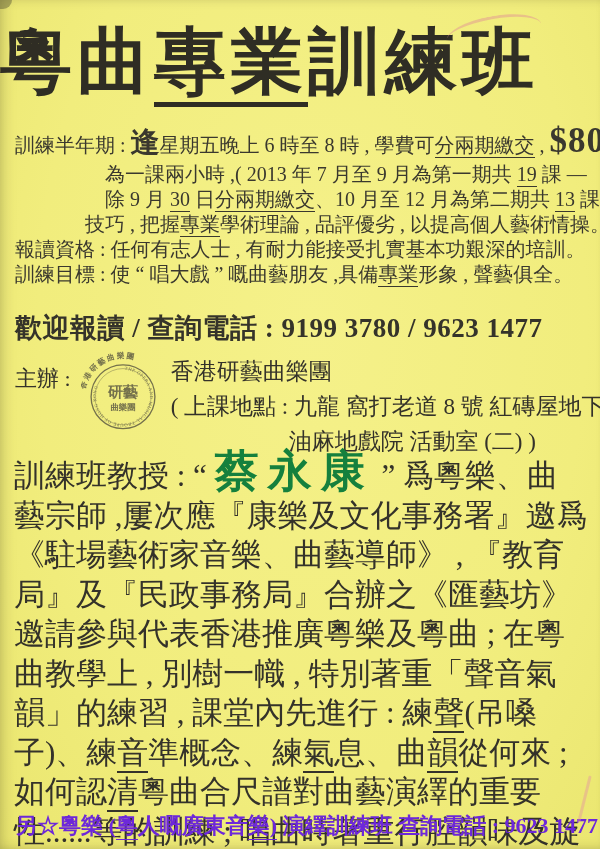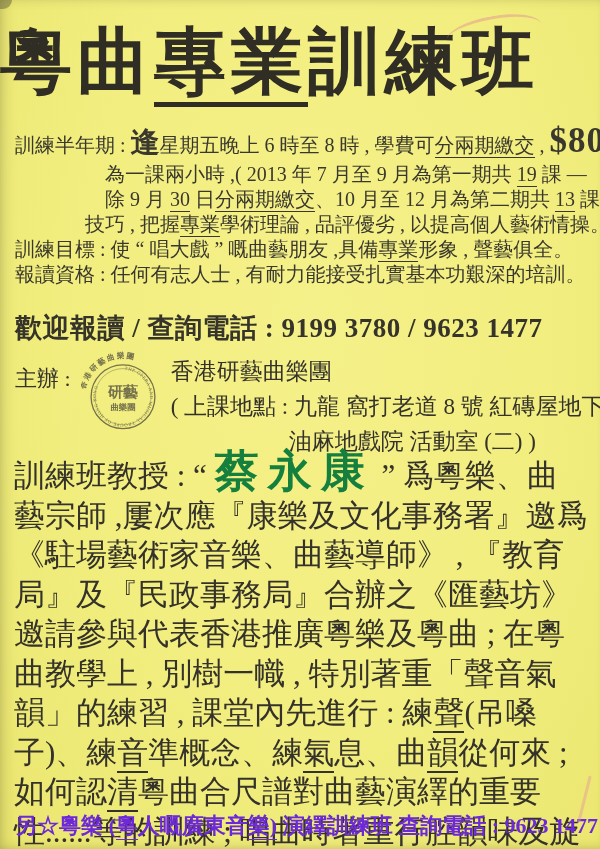--- a/index.html
+++ b/index.html
@@ -50,22 +50,22 @@
 </head>
 <body>
 
 <div class="poster-title"><span>粵曲</span><span class="ul">專業</span><span>訓練班</span></div>
 
 <div class="sec">
   <div class="line l-sched1"><span>訓練半年期 : </span><span class="lead-char">逢</span><span>星期五晚上 6 時至 8 時 , 學費可</span><span class="ul">分兩期繳交</span><span> , </span><span class="fee">$80</span></div>
   <div class="line indent1"><span>為一課兩小時 ,( 2013 年 7 月至 9 月為第一期共 </span><span class="ul">19</span><span> 課 —</span></div>
   <div class="line indent1"><span>除 9 月 </span><span class="ul">30</span><span> 日</span><span class="ul">分兩期繳交</span><span>、10 月至 12 月為第二期共 </span><span class="ul">13</span><span> 課 )</span></div>
   <div class="line indent2"><span>技巧 , 把握</span><span class="ul">專業</span><span>學術理論 , 品評優劣 , 以提高個人藝術情操。</span></div>
+  <div class="line">報讀資格 : 任何有志人士 , 有耐力能接受扎實基本功艱深的培訓。</div>
   <div class="line"><span>訓練目標 : 使 “ 唱大戲 ” 嘅曲藝朋友 ,具備</span><span class="ul">專業</span><span>形象 , 聲藝俱全。</span></div>
-  <div class="line">報讀資格 : 任何有志人士 , 有耐力能接受扎實基本功艱深的培訓。</div>
 </div>
 
 <div class="enroll">歡迎報讀 / 查詢電話 : 9199 3780  /  9623 1477</div>
 
 <div class="organizer">
   <span class="org-label">主辦 : </span>
   <svg class="seal" viewBox="0 0 100 100" width="84" height="84" aria-hidden="true">
     <defs>
       <path id="sealArcTop" d="M 4,58 A 46,46 0 0 1 96,58" fill="none"></path>
       <path id="sealCircle" d="M 50,26 A 32,32 0 1 1 49.9,26" fill="none"></path>

